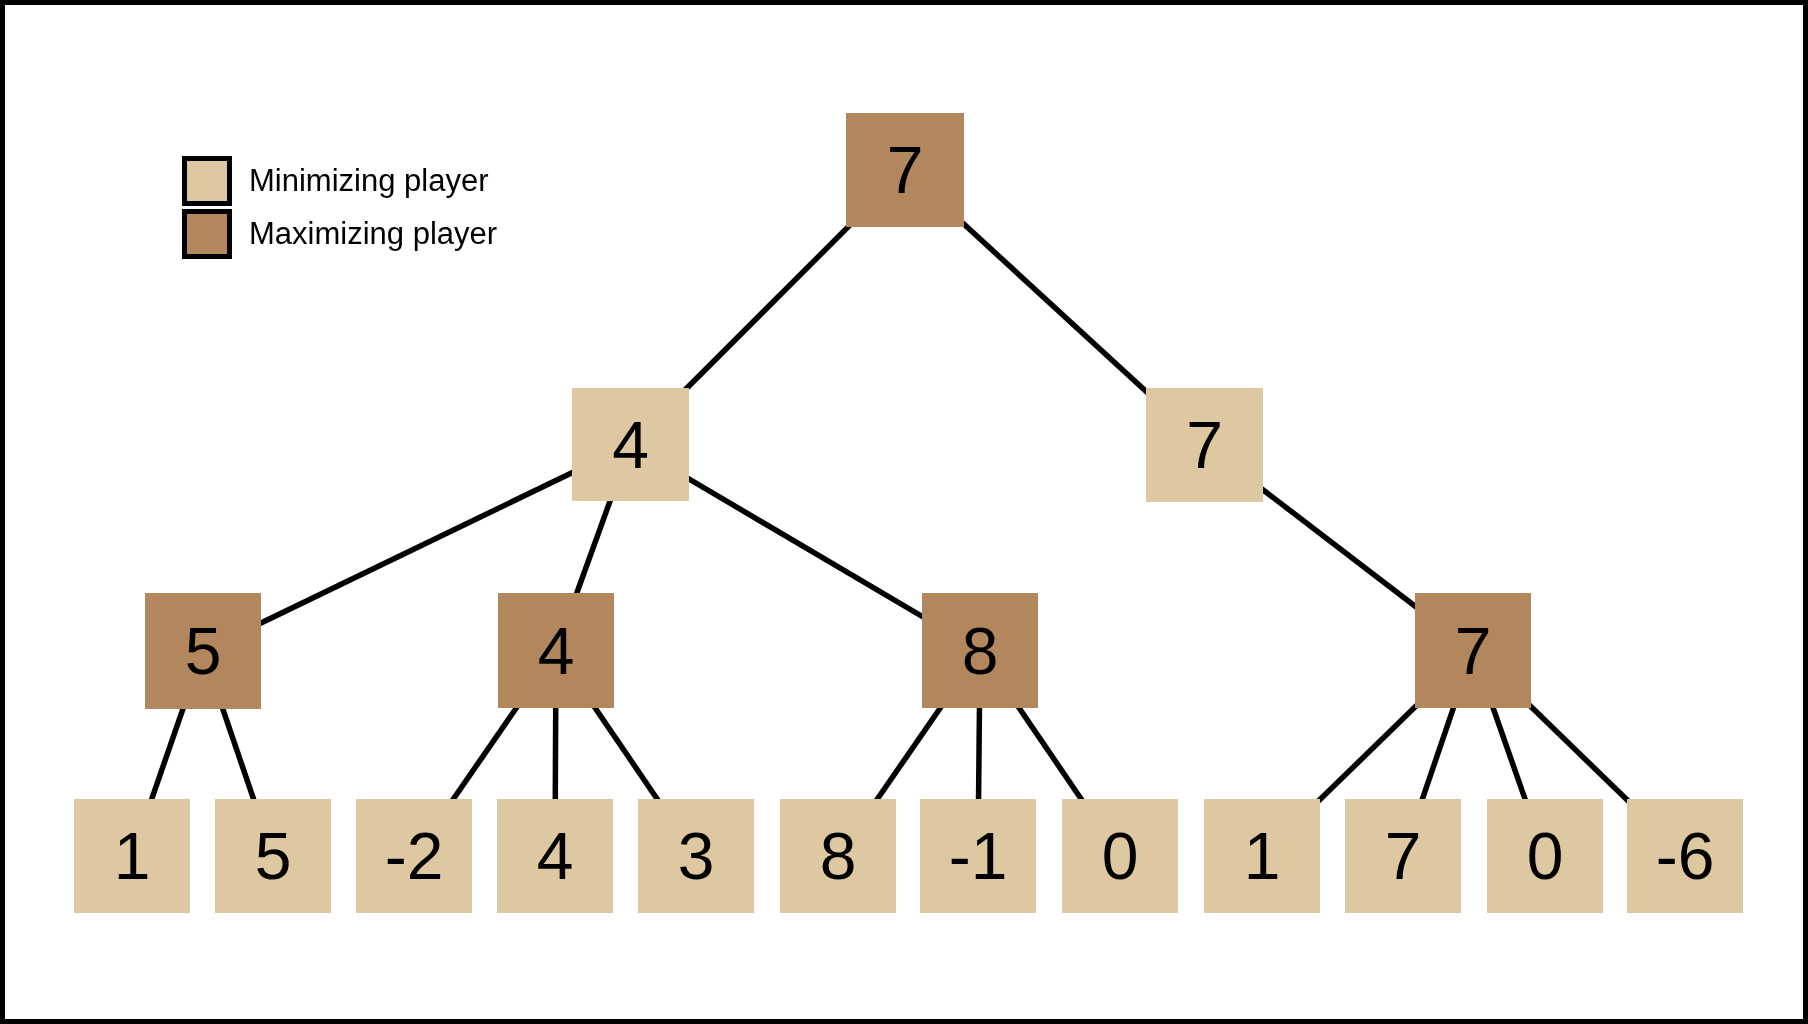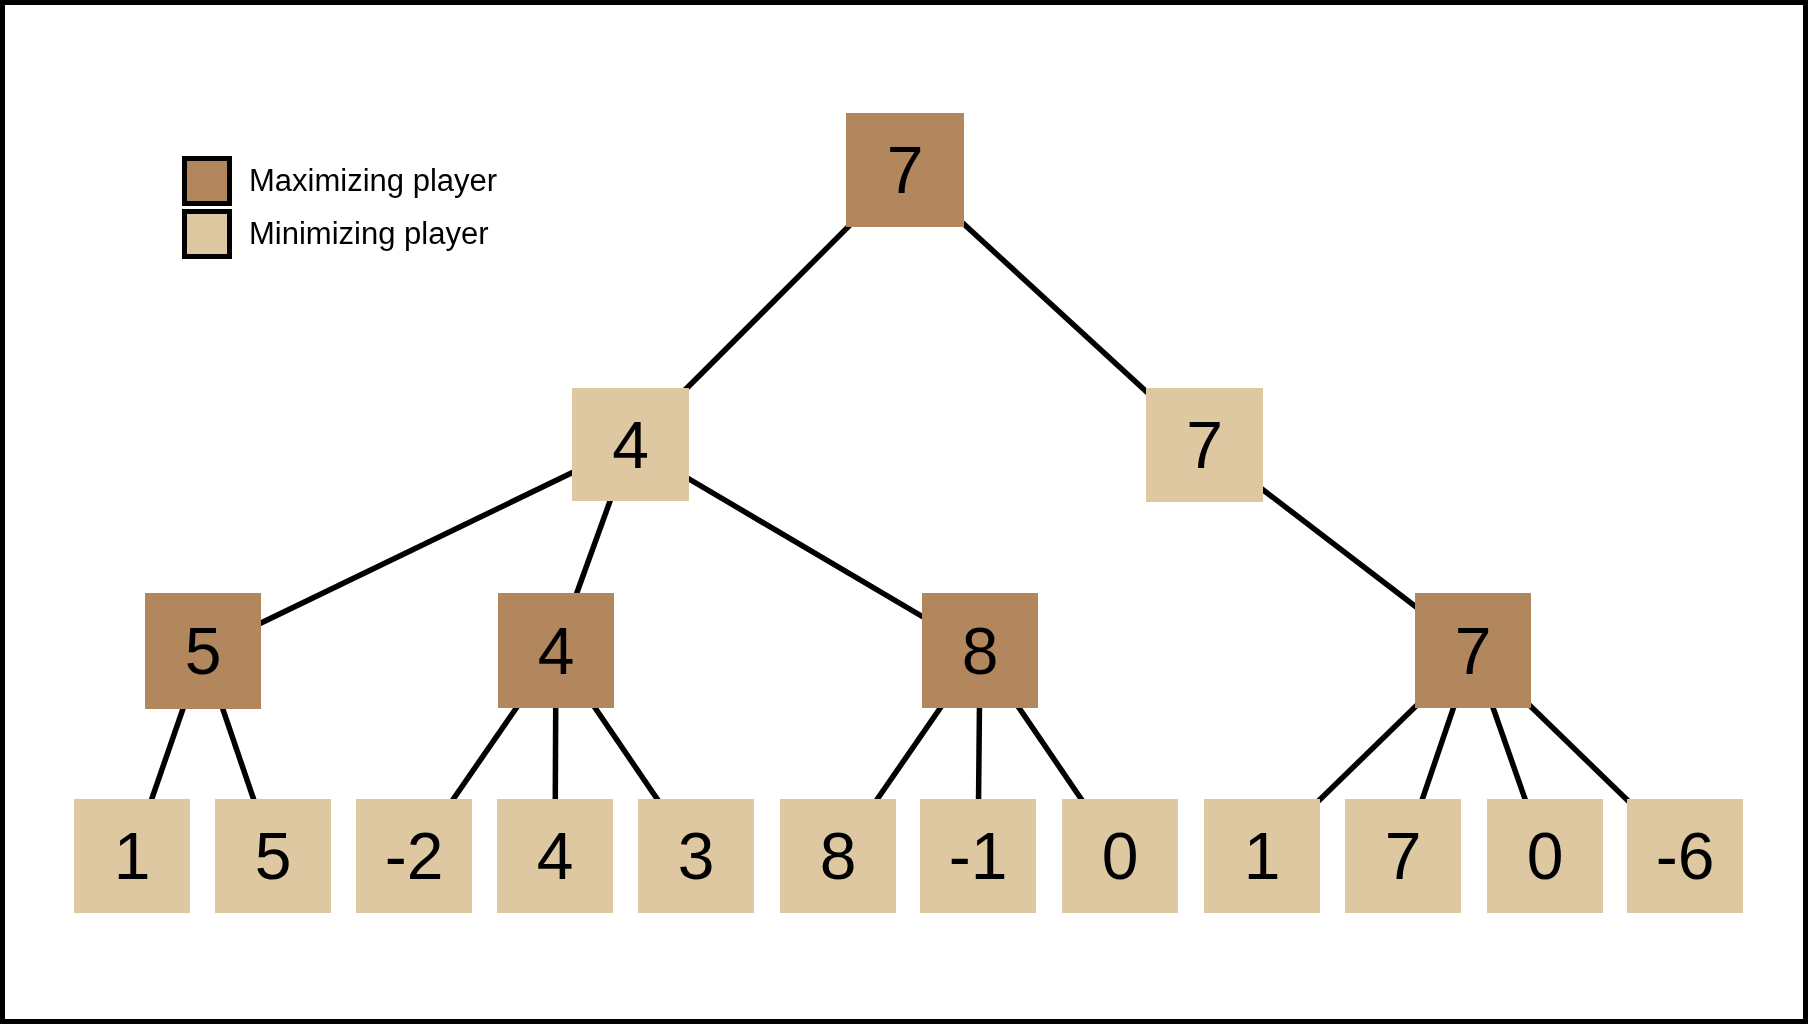--- a/index.html
+++ b/index.html
@@ -107,21 +107,21 @@
       <div class="node min" style="left: 915px; top: 794px; width: 116px; height: 114px;">-1</div>
       <div class="node min" style="left: 1057px; top: 794px; width: 116px; height: 114px;">0</div>
       <div class="node min" style="left: 1199px; top: 794px; width: 116px; height: 114px;">1</div>
       <div class="node min" style="left: 1340px; top: 794px; width: 116px; height: 114px;">7</div>
       <div class="node min" style="left: 1482px; top: 794px; width: 116px; height: 114px;">0</div>
       <div class="node min" style="left: 1622px; top: 794px; width: 116px; height: 114px;">-6</div>
     </div>
 
   <div class="legend">
     <div class="legend-row">
+      <div class="legend-swatch min"></div>
+      <div class="legend-label">Minimizing player</div>
+    </div>
+    <div class="legend-row">
       <div class="legend-swatch max"></div>
       <div class="legend-label">Maximizing player</div>
-    </div>
-    <div class="legend-row">
-      <div class="legend-swatch min"></div>
-      <div class="legend-label">Minimizing player</div>
     </div>
   </div>
 </div>
 
 </body></html>

